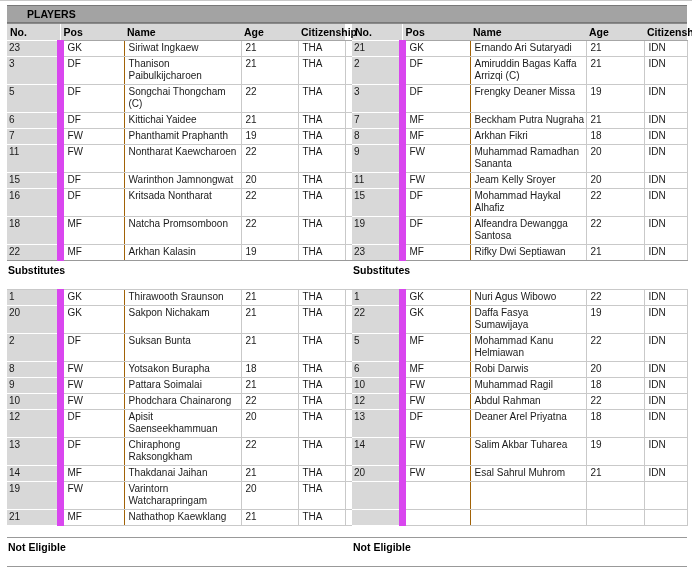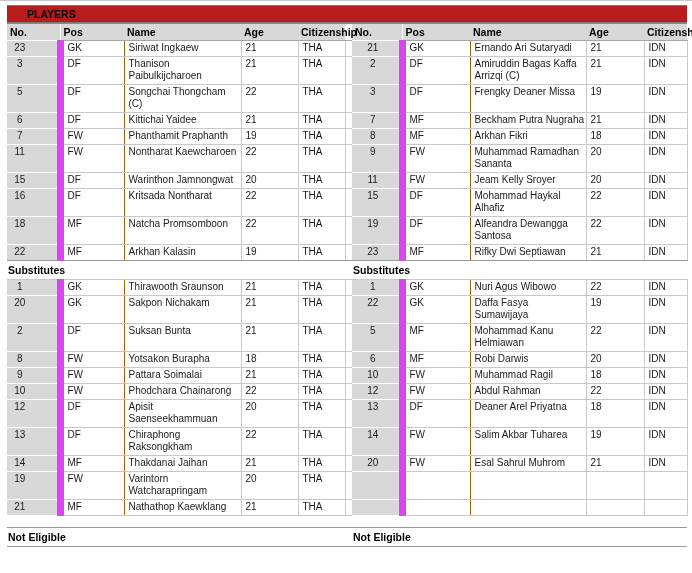--- a/index.html
+++ b/index.html
@@ -3,21 +3,21 @@
 <meta charset="utf-8">
 <style>
   * { box-sizing: border-box; }
   html,body { margin:0; padding:0; background:#fff; }
   .page {
     width:692px; height:573px; overflow:hidden; position:relative;
     font-family:"Liberation Sans", sans-serif; color:#1a1a1a; background:#fff;
   }
   .top-line { height:1px; background:#c8c8c8; margin:0; }
   .players-bar {
-    margin:4px 5px 0 7px; background:#b91c1c;
+    margin:4px 5px 0 7px; background:#a3a3a3;
     border-top:1px solid #787878; border-bottom:1px solid #787878;
     font-size:10.5px; font-weight:bold; color:#000;
     padding:2px 0 2px 20px; line-height:12px;
   }
   table.roster {
     margin-left:7px; width:680px; border-collapse:collapse; table-layout:fixed;
     font-size:10px; line-height:12px;
   }
   td, th { vertical-align:top; }
   
@@ -26,34 +26,34 @@
   .head-row th {
     background:#d8d8d8; text-align:left; font-size:10.5px; font-weight:bold; color:#000;
     padding:2px 3px 2px 3px; border-top:1px solid #8a8a8a; border-bottom:1px solid #a6a6a6;margin-left:48px;
   }
   .head-row th.h-no { border-bottom:1px solid #fff; }
   .head-row th.h-pos { border-left:1px solid #fff; }
   .head-row th.h-mid { background:#fff; border-bottom:1px solid #a6a6a6; }
   
   td.c { border-bottom:1px solid #c9c9c9; padding:1px 3px 2px 4px; }
   td.c-no {
-    background:#d8d8d8; border-bottom:1px solid #fff; text-align:center; padding:1px 26px 2px 2px;
+    background:#d8d8d8; border-bottom:1px solid #fff; text-align:left; padding:1px 26px 2px 2px;
   }
   td.c-no.no-away { padding-right:7px; }
   td.c-pos { border-left:7px solid #d946ef; }
   td.c-name { border-left:1px solid #a16207; white-space:pre; }
   td.c-age { border-left:1px solid #c9c9c9; }
   td.c-cit { border-left:1px solid #c9c9c9; border-right:1px solid #c9c9c9; }
   td.c-gap { border-bottom:1px solid #c9c9c9; background:#fff; }
   
   tr.pre-section td { border-bottom:1px solid #999; }
   
   tr.section-row td {
     font-size:10.5px; font-weight:bold; color:#000;
-    padding:3px 1px 3px 1px; border-bottom:1px solid #c9c9c9;
+    padding:3px 1px 13px 1px; border-bottom:1px solid #c9c9c9;
   }
   tr.ne-row td { border-bottom:1px solid #999; }
   tr.spacer-row td { height:12px; border-bottom:1px solid #999; }
 </style>
 </head>
 <body>
 
 <div class="page">
   <div class="top-line"></div>
   <div class="players-bar">

